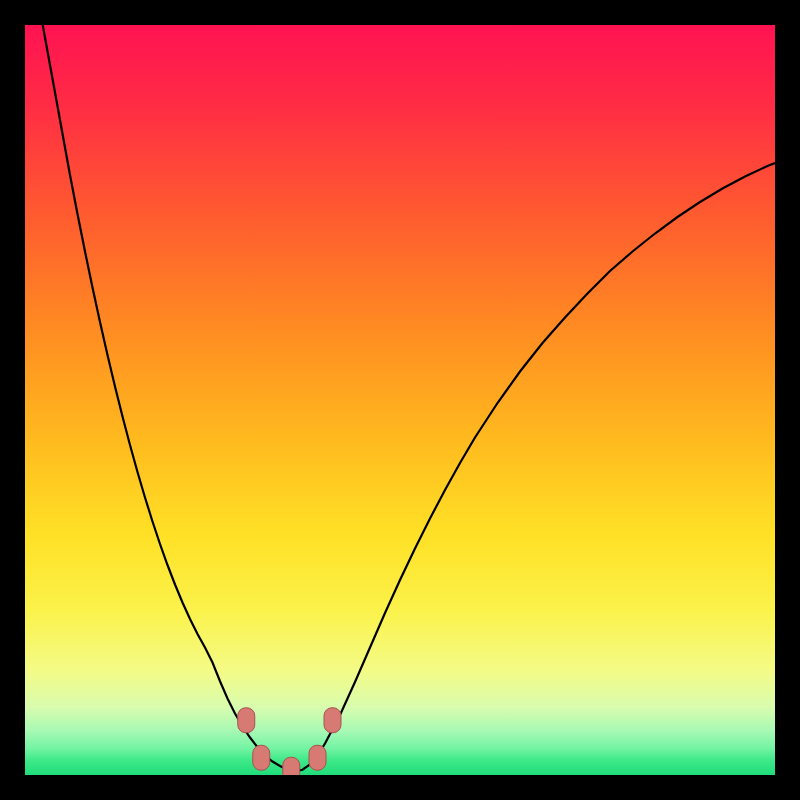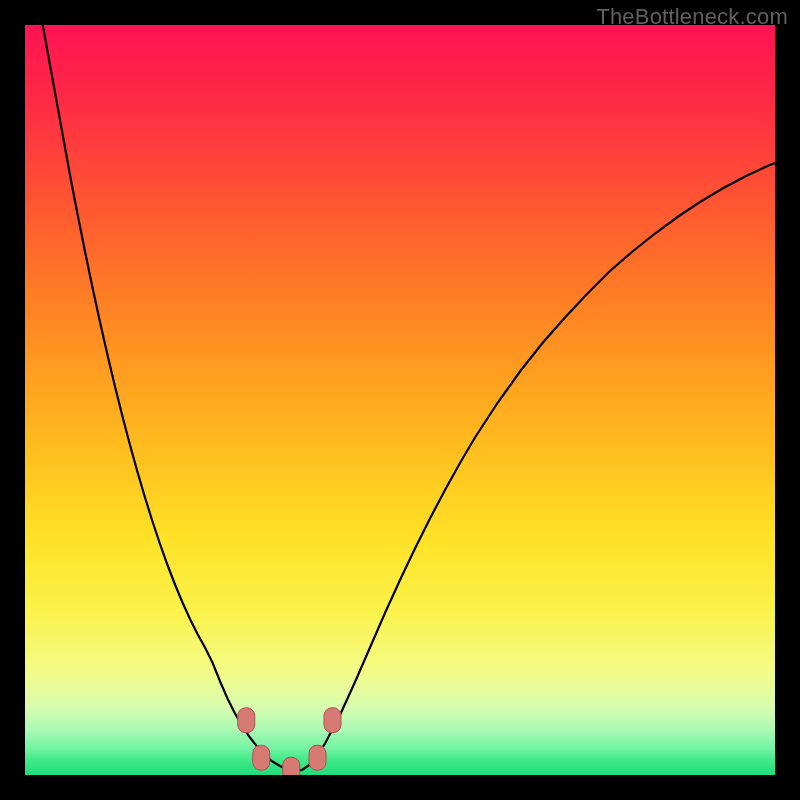--- a/index.html
+++ b/index.html
@@ -67,14 +67,13 @@
       <g id="markers">
           <rect x="212.75" y="682.75" width="17" height="25" rx="8" ry="8" fill="#d87a74" stroke="#a85050" stroke-width="1"></rect>
           <rect x="227.75" y="720.25" width="17" height="25" rx="8" ry="8" fill="#d87a74" stroke="#a85050" stroke-width="1"></rect>
           <rect x="257.75" y="732.25" width="17" height="25" rx="8" ry="8" fill="#d87a74" stroke="#a85050" stroke-width="1"></rect>
           <rect x="284.00" y="720.25" width="17" height="25" rx="8" ry="8" fill="#d87a74" stroke="#a85050" stroke-width="1"></rect>
           <rect x="299.00" y="682.75" width="17" height="25" rx="8" ry="8" fill="#d87a74" stroke="#a85050" stroke-width="1"></rect>
         </g>
     </svg>
   </div>
 
-  <div class="watermark">TheBottleneck.com</div>
 </div>
 
 </body></html>

